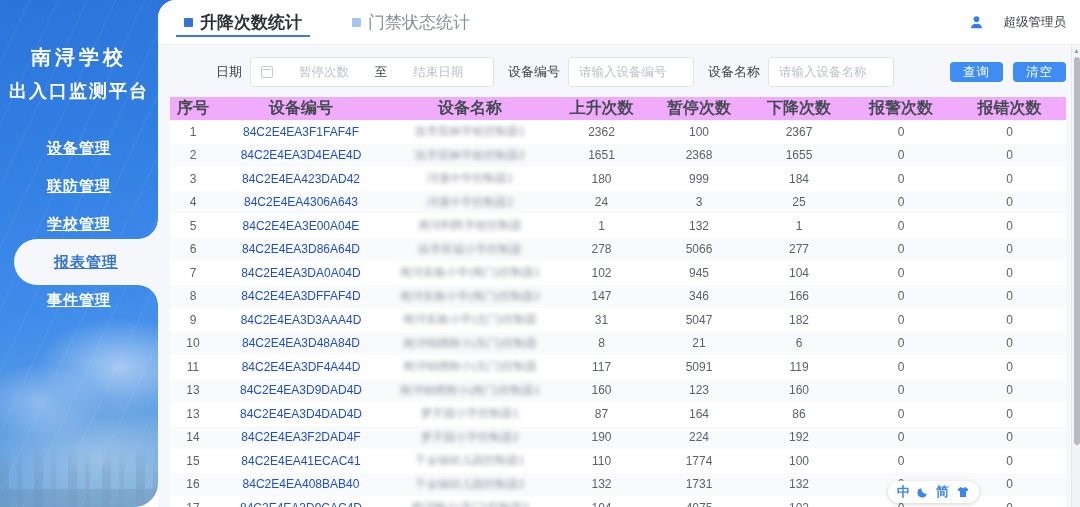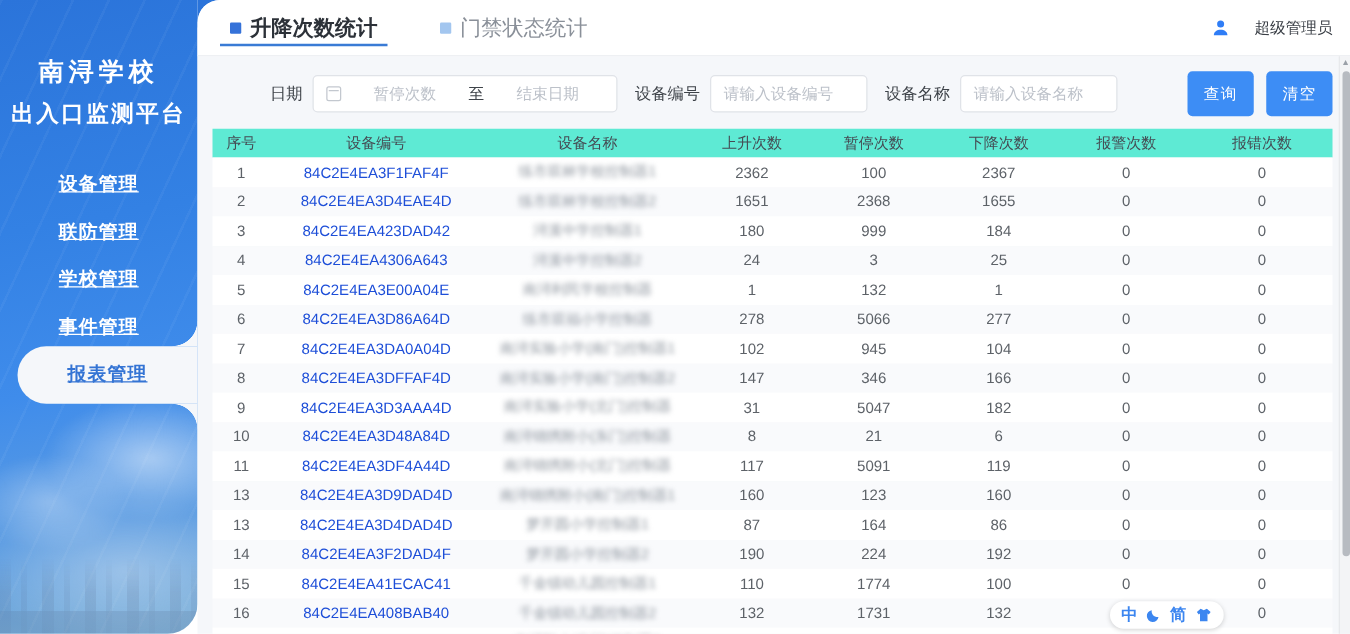--- a/index.html
+++ b/index.html
@@ -57,28 +57,28 @@
     border-radius:4px; height:30px; width:244px; padding:0 10px; gap:6px; }
   .cal-icon { width:12px; height:12px; border:1px solid #c3c8cf; border-radius:2px; position:relative; flex:none; }
   .cal-icon::before { content:""; position:absolute; left:1px; right:1px; top:2px; height:1px; background:#c3c8cf; }
   .ph { font-size:12.5px; color:#bcc1c9; }
   .range-input .ph { flex:1; text-align:center; }
   .range-to { font-size:12.5px; color:#3e4349; }
   .text-input { background:#fff; border:1px solid #e0e3e8; border-radius:4px; height:30px;
     width:126px; padding:0 10px; display:flex; align-items:center; }
   .btns { margin-left:auto; display:flex; gap:10px; }
   .btn { background:#3d8df5; color:#fff; font-size:12.5px; border:none; border-radius:4px;
-    height:36px; padding:0 13px; cursor:pointer; letter-spacing:1px; }
+    height:20px; padding:0 13px; cursor:pointer; letter-spacing:1px; }
 
   
   .table { margin:10px 14px 0 12px; font-size:12px; }
   .trow { display:grid; grid-template-columns:46px 170px 168px 95px 100px 100px 104px 1fr;
     align-items:center; height:23.5px; }
   .trow > div { text-align:center; overflow:hidden; white-space:nowrap; }
-  .thead { background:#5eead4; height:23px; color:#454b53; font-weight:normal; font-size:12px; }
+  .thead { background:#f0abfc; height:23px; color:#454b53; font-weight:bold; font-size:16px; }
   .trow:nth-child(odd):not(.thead) { background:#fff; }
   .trow:nth-child(even):not(.thead) { background:#f9fafc; }
   .trow .c-id { color:#1d4ed8; }
   .trow .c-num, .trow .c-seq { color:#5d6268; }
   .trow .c-name { color:#8e959e; filter:blur(2.2px); font-size:11.5px; }
 
   
   .vscroll { position:absolute; right:0; top:45px; bottom:0; width:9px;
     background:#f3f4f6; border-left:1px solid #e7e9ec; z-index:3; }
   .vscroll .arrow { position:absolute; top:2px; left:1px; width:7px; height:7px; color:#9aa0a8;
@@ -101,22 +101,22 @@
   <div class="cloud"></div>
   <div class="skyline"></div>
   <div class="logo">
     <div class="l1">南浔学校</div>
     <div class="l2">出入口监测平台</div>
   </div>
   <div class="menu">
       <div class="side-item">设备管理</div>
       <div class="side-item">联防管理</div>
       <div class="side-item">学校管理</div>
+      <div class="side-item active">报表管理</div>
       <div class="side-item">事件管理</div>
-      <div class="side-item active">报表管理</div>
     </div>
 </div>
 <div class="corner-patch"></div>
 
 <div class="main">
 
   <div class="topbar">
 
     <div class="tab active">
         <span class="sq" style="background: rgb(53, 114, 217);"></span>

